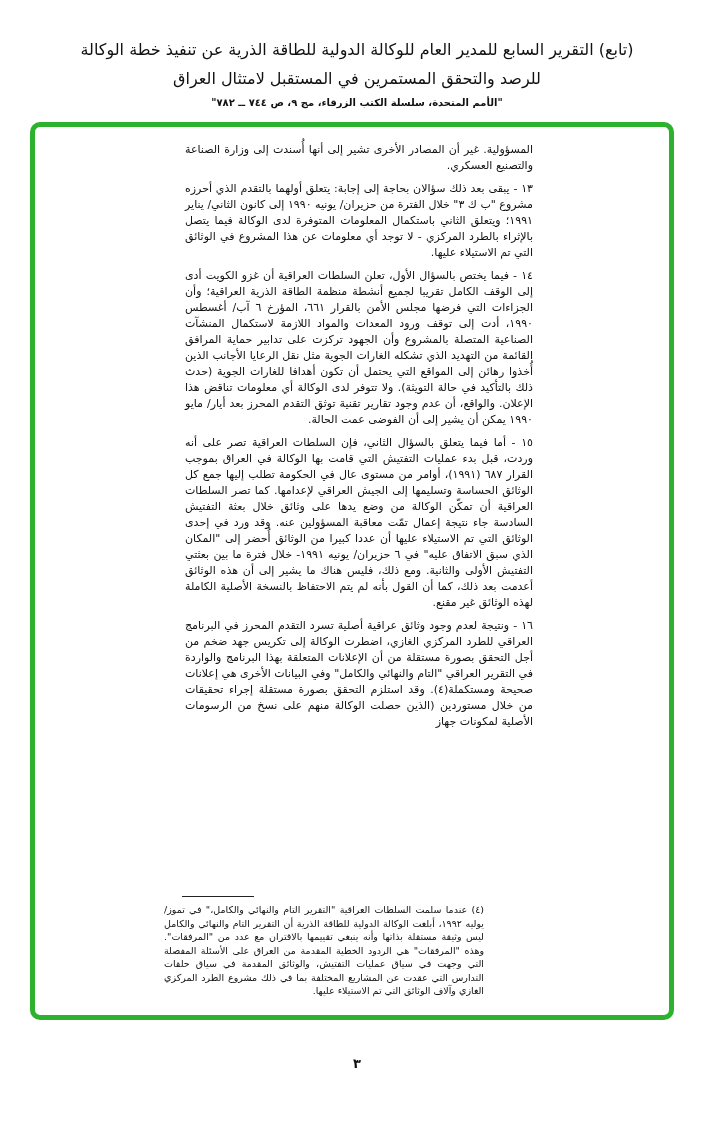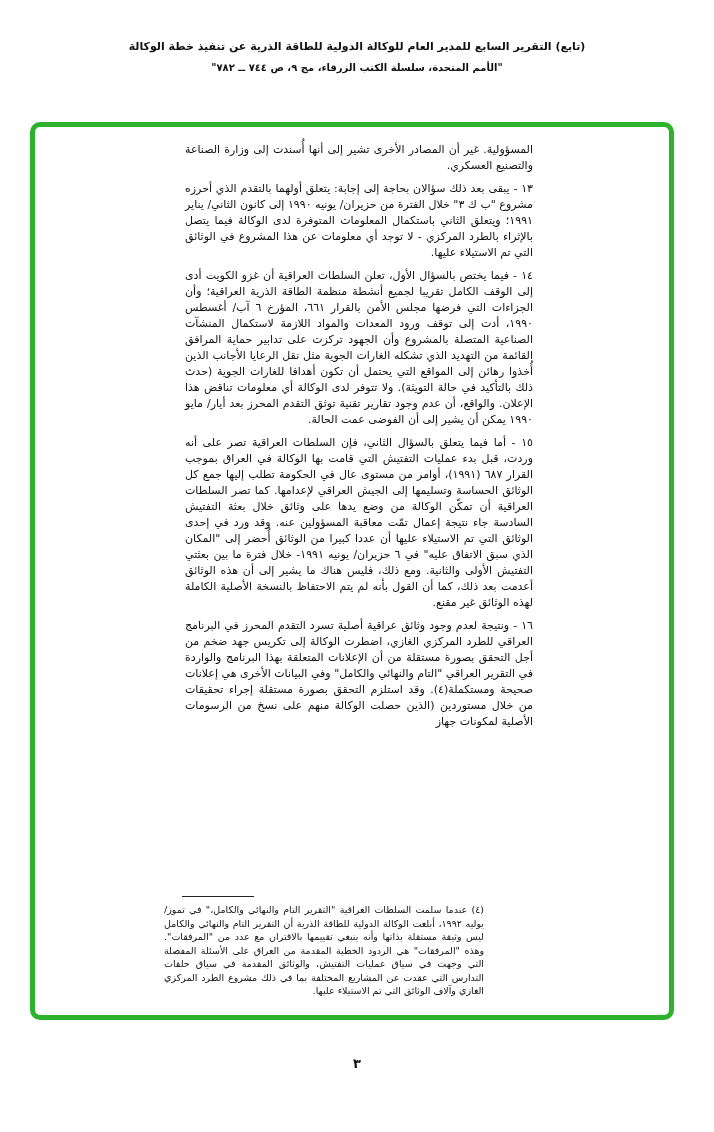--- a/index.html
+++ b/index.html
@@ -17,22 +17,22 @@
   .doc-header {
     position: absolute;
     top: 40px;
     left: 0;
     right: 0;
     text-align: center;
     direction: rtl;
   }
   .doc-header .line1,
   .doc-header .line2 {
-    font-size: 11px;
-    font-weight: bold;
+    font-size: 16px;
+    font-weight: normal;
     line-height: 1.2;
   }
   .doc-header .line2 { margin-top: 10px; }
   .doc-header .line3 {
     margin-top: 9px;
     font-size: 10px;
     font-weight: bold;
     letter-spacing: 0.2px;
   }
 
@@ -93,20 +93,21 @@
     text-align: center;
     font-size: 13px;
     font-weight: bold;
   }
 </style>
 </head>
 <body>
 
 <div class="doc-header">
   <div class="line1">(تابع) التقرير السابع للمدير العام للوكالة الدولية للطاقة الذرية عن تنفيذ خطة الوكالة</div>
+  <div class="line2">للرصد والتحقق المستمرين في المستقبل لامتثال العراق</div>
   <div class="line3">"الأمم المتحدة، سلسلة الكتب الزرقاء، مج ٩، ص ٧٤٤ ــ ٧٨٢"</div>
 </div>
 
 <div class="green-frame" style="border-color: rgb(44, 178, 44);"></div>
 
 <div class="body-col">
   <p>المسؤولية. غير أن المصادر الأخرى تشير إلى أنها أُسندت إلى وزارة الصناعة والتصنيع العسكري.</p>
   <p>١٣ -  يبقى بعد ذلك سؤالان بحاجة إلى إجابة: يتعلق أولهما بالتقدم الذي أحرزه مشروع "ب ك ٣" خلال الفترة من حزيران/ يونيه ١٩٩٠ إلى كانون الثاني/ يناير ١٩٩١؛ ويتعلق الثاني باستكمال المعلومات المتوفرة لدى الوكالة فيما يتصل بالإثراء بالطرد المركزي - لا توجد أي معلومات عن هذا المشروع في الوثائق التي تم الاستيلاء عليها.</p>
   <p>١٤ -  فيما يختص بالسؤال الأول، تعلن السلطات العراقية أن غزو الكويت أدى إلى الوقف الكامل تقريبا لجميع أنشطة منظمة الطاقة الذرية العراقية؛ وأن الجزاءات التي فرضها مجلس الأمن بالقرار ٦٦١، المؤرخ ٦ آب/ أغسطس ١٩٩٠، أدت إلى توقف ورود المعدات والمواد اللازمة لاستكمال المنشآت الصناعية المتصلة بالمشروع وأن الجهود تركزت على تدابير حماية المرافق القائمة من التهديد الذي تشكله الغارات الجوية مثل نقل الرعايا الأجانب الذين أُخذوا رهائن إلى المواقع التي يحتمل أن تكون أهدافا للغارات الجوية (حدث ذلك بالتأكيد في حالة التويثة). ولا تتوفر لدى الوكالة أي معلومات تناقض هذا الإعلان. والواقع، أن عدم وجود تقارير تقنية توثق التقدم المحرز بعد أيار/ مايو ١٩٩٠ يمكن أن يشير إلى أن الفوضى عمت الحالة.</p>
   <p>١٥ -  أما فيما يتعلق بالسؤال الثاني، فإن السلطات العراقية تصر على أنه وردت، قبل بدء عمليات التفتيش التي قامت بها الوكالة في العراق بموجب القرار ٦٨٧ (١٩٩١)، أوامر من مستوى عال في الحكومة تطلب إليها جمع كل الوثائق الحساسة وتسليمها إلى الجيش العراقي لإعدامها. كما تصر السلطات العراقية أن تمكّن الوكالة من وضع يدها على وثائق خلال بعثة التفتيش السادسة جاء نتيجة إعمال تمّت معاقبة المسؤولين عنه. وقد ورد في إحدى الوثائق التي تم الاستيلاء عليها أن عددا كبيرا من الوثائق أُحضر إلى "المكان الذي سبق الاتفاق عليه" في ٦ حزيران/ يونيه ١٩٩١- خلال فترة ما بين بعثتي التفتيش الأولى والثانية. ومع ذلك، فليس هناك ما يشير إلى أن هذه الوثائق أعدمت بعد ذلك، كما أن القول بأنه لم يتم الاحتفاظ بالنسخة الأصلية الكاملة لهذه الوثائق غير مقنع.</p>

